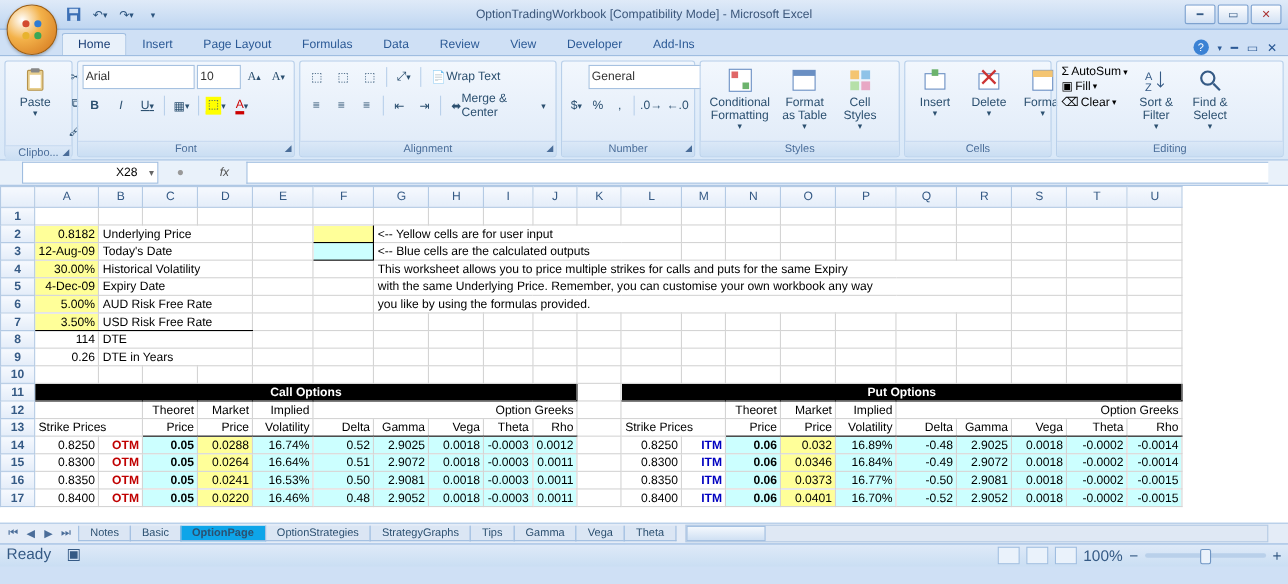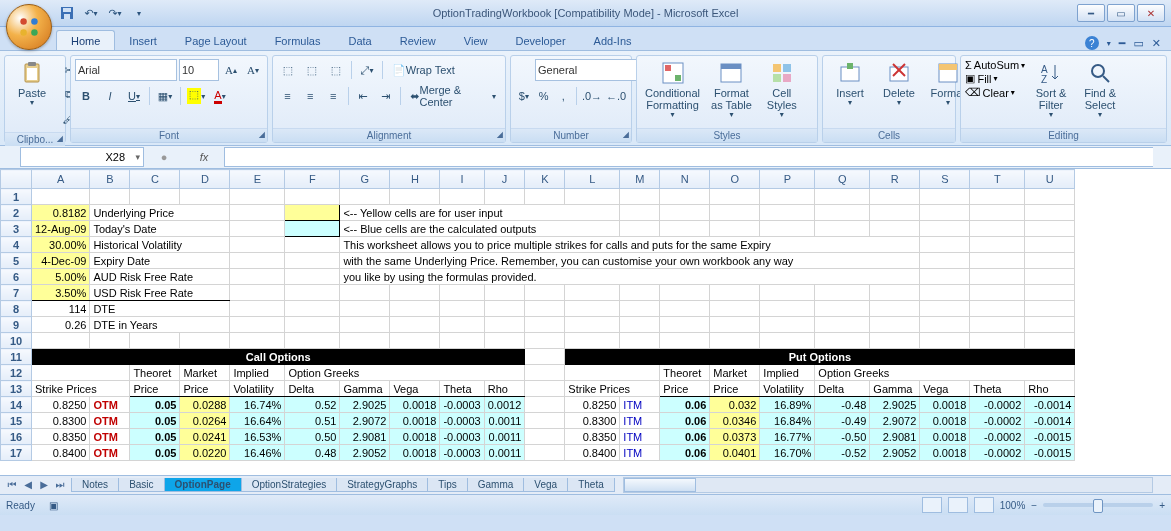--- a/index.html
+++ b/index.html
@@ -41,38 +41,38 @@
  .grid{border-collapse:collapse;table-layout:fixed;font-family:Arial,sans-serif;font-size:11px}
  .grid th,.grid td{border:1px solid #d4d4d4;height:15px;padding:0 3px;white-space:nowrap;overflow:hidden}
  .grid .colhdr th{background:linear-gradient(#f6f9fe,#e4edf9);color:#355a85;font-weight:normal;text-align:center;border:1px solid #b4cae4;height:18px}
  .grid .rowhdr{background:linear-gradient(#f6f9fe,#e4edf9);color:#355a85;text-align:center;border:1px solid #b4cae4;width:24px}
  .corner{background:linear-gradient(#f6f9fe,#e4edf9);border:1px solid #b4cae4}
  .yellow{background:#ffff99}
  .blue{background:#ccffff}
  .bold{font-weight:bold}
  .ital{}
  .r{text-align:right}
- .c{text-align:left}
+ .c{text-align:right}
  .redb{color:#c00000;font-weight:bold}
- .blueb{color:#0000c0;font-weight:normal}
+ .blueb{color:#0000c0;font-weight:bold}
  .blackband td{background:#000;color:#fff;font-weight:bold;text-align:center;border:1px solid #000}
  .bt{border-top:1px solid #000!important}
  .bb{border-bottom:1px solid #000!important}
  .bl{border-left:1px solid #000!important}
  .br{border-right:1px solid #000!important}
  
  .sheetbar{height:18px;background:#e4ecf7;border-top:1px solid #9fbde0;display:flex;align-items:center;font-size:10px}
  .sheetnav{display:flex;gap:0;padding:0 4px}
  .sheetnav span{width:16px;text-align:center;color:#4a6d99}
  .sheettab{padding:1px 10px;background:#dbe6f4;border:1px solid #9fbde0;border-top:none;margin-left:-1px;color:#2c5070}
  .sheettab.active{background:#0ea5e9;font-weight:bold}
  .hscroll{flex:1;margin:0 18px 0 8px;height:14px;background:#dfe8f4;border:1px solid #b4cae4;position:relative}
  .hscroll .thumb{position:absolute;left:0;top:0;bottom:0;width:70px;background:linear-gradient(#f4f8fd,#cfe0f3);border:1px solid #9fbde0}
  
- .status{height:20px;background:linear-gradient(#dfeaf8,#cadef3);border-top:1px solid #9fbde0;display:flex;align-items:center;padding:0 6px;color:#355a85;font-size:10px}
+ .status{height:20px;background:linear-gradient(#dfeaf8,#cadef3);border-top:1px solid #9fbde0;display:flex;padding:0 6px;color:#355a85;font-size:14px}
  .status .right{margin-left:auto;display:flex;align-items:center;gap:6px}
  .viewbtn{width:18px;height:14px;border:1px solid #9fbde0;background:#eaf2fb}
  .slider{width:110px;height:4px;background:#b9d0ea;position:relative;border-radius:2px}
  .slider .th{position:absolute;left:50%;top:-4px;width:8px;height:12px;background:#eaf2fb;border:1px solid #6f95c3;border-radius:2px;transform:translateX(-50%)}
  .chev{font-size:8px}
  svg{display:block}
 </style>
 </head>
 <body>
 

